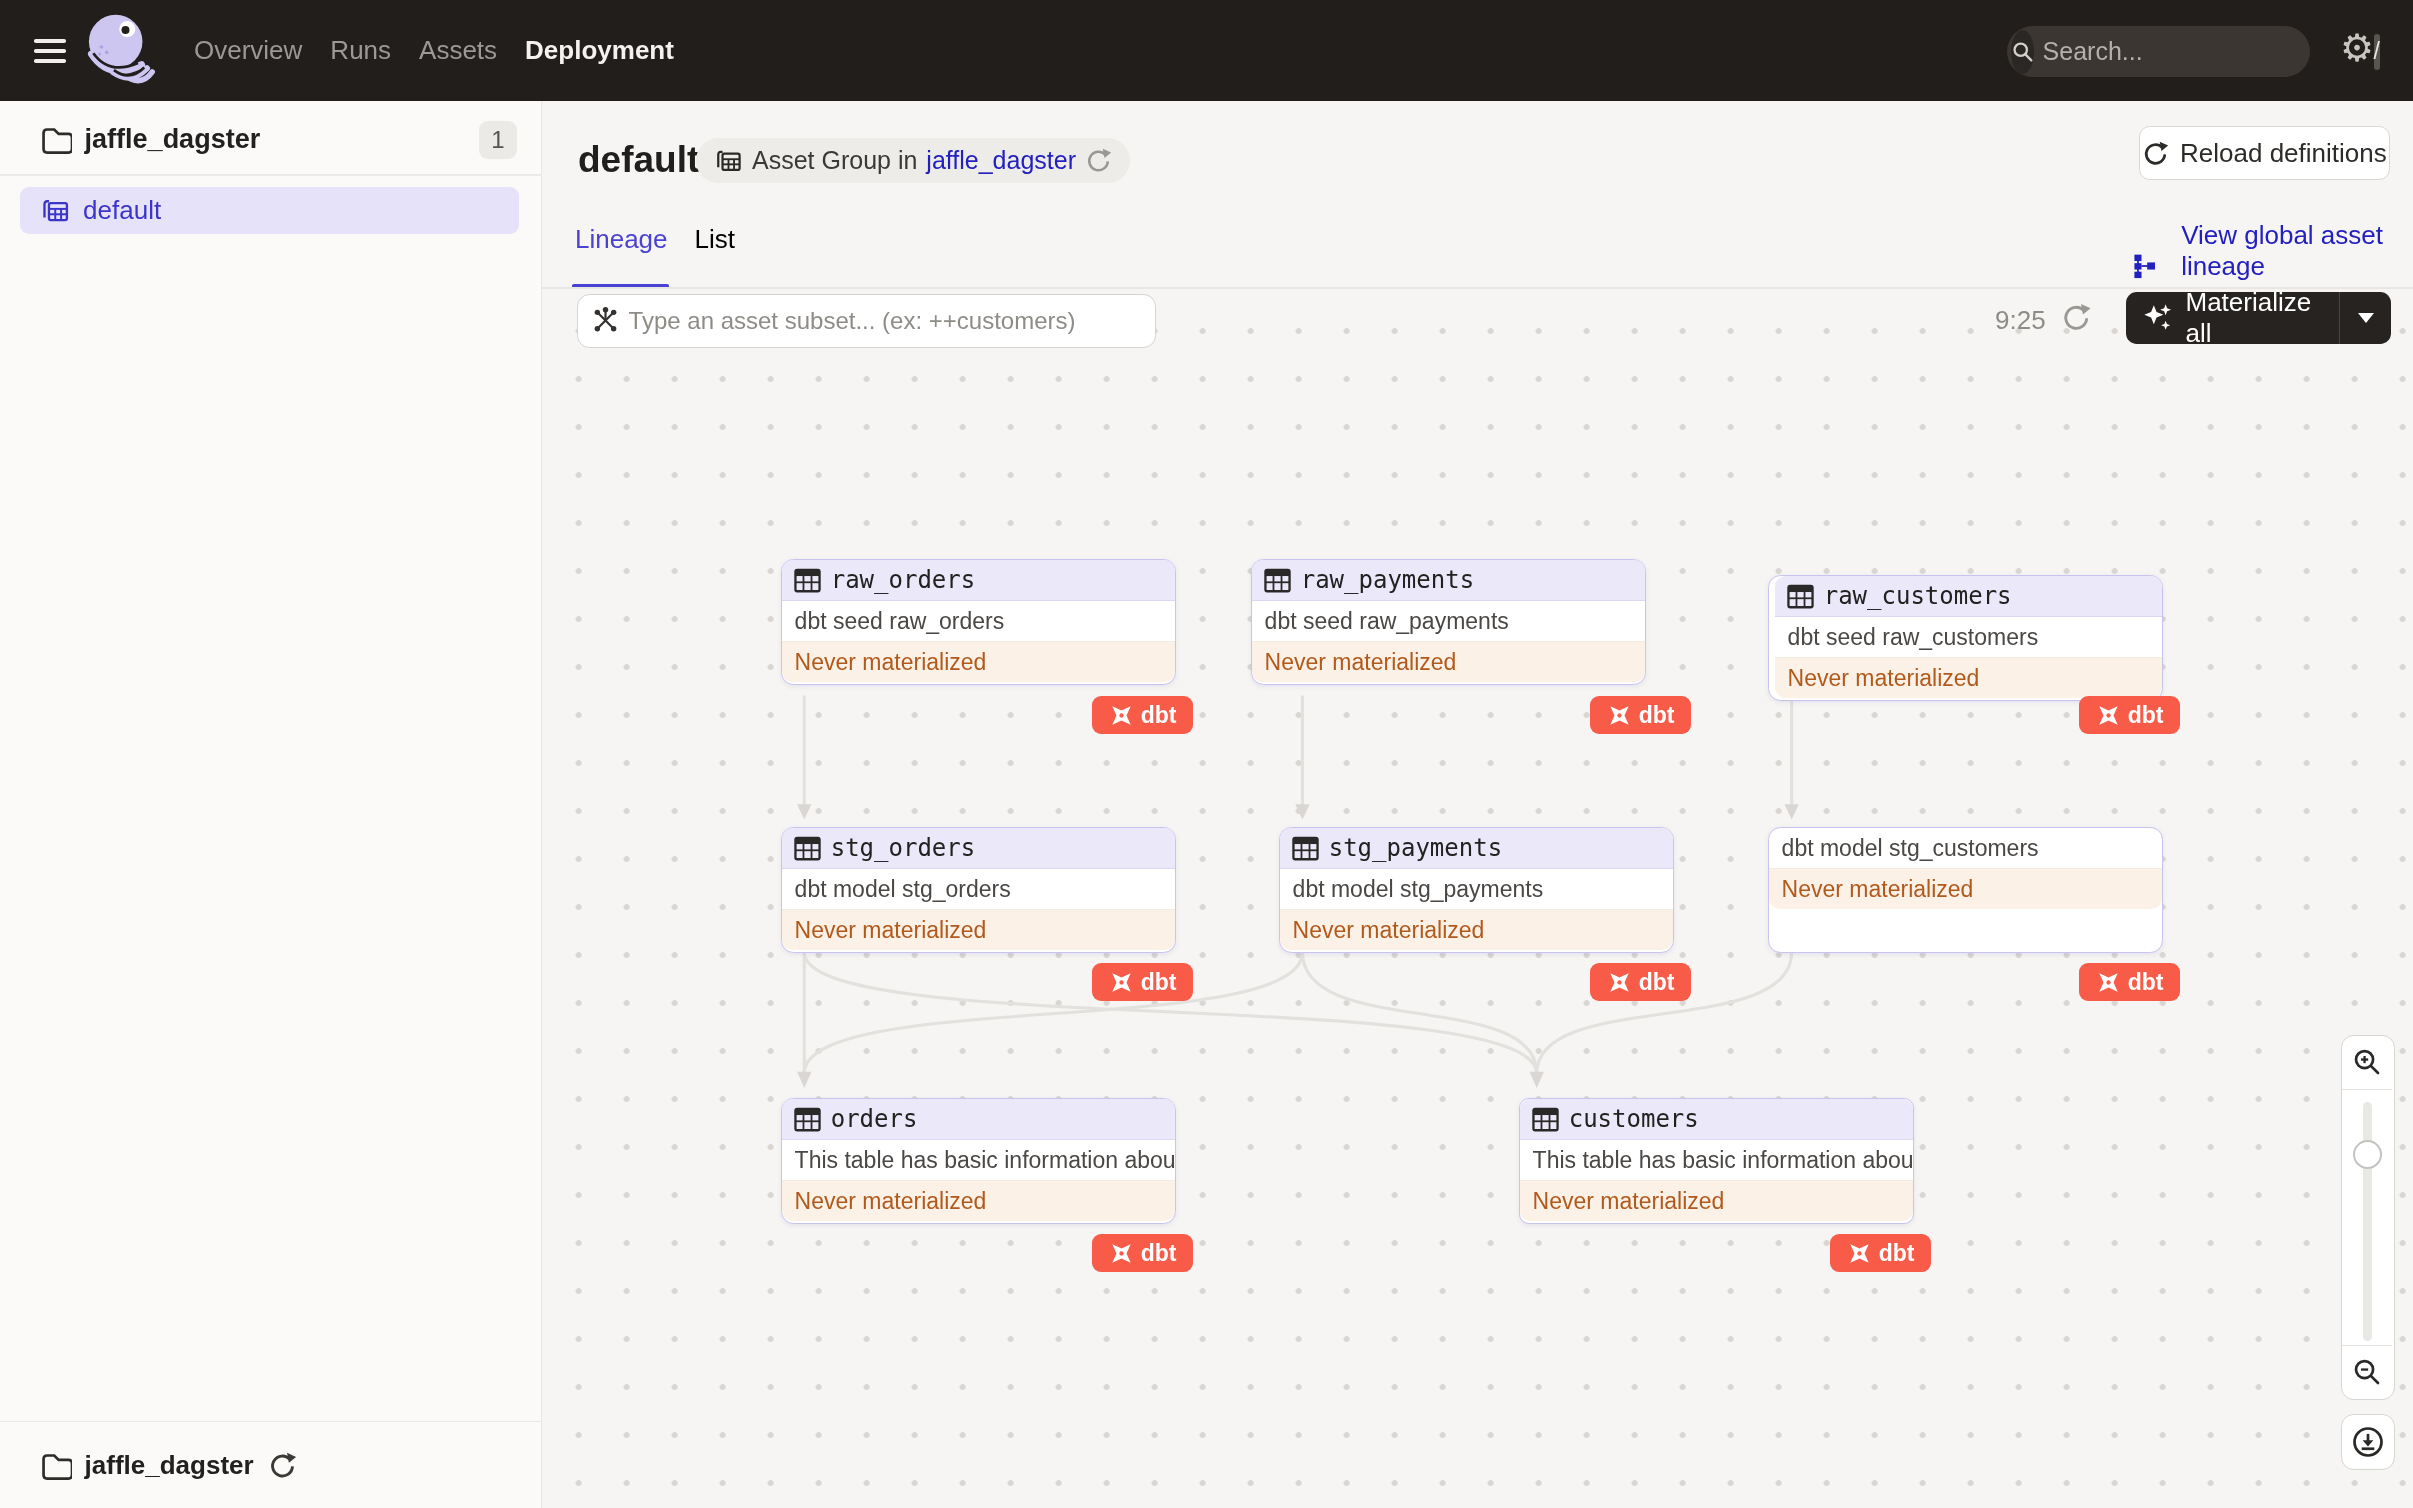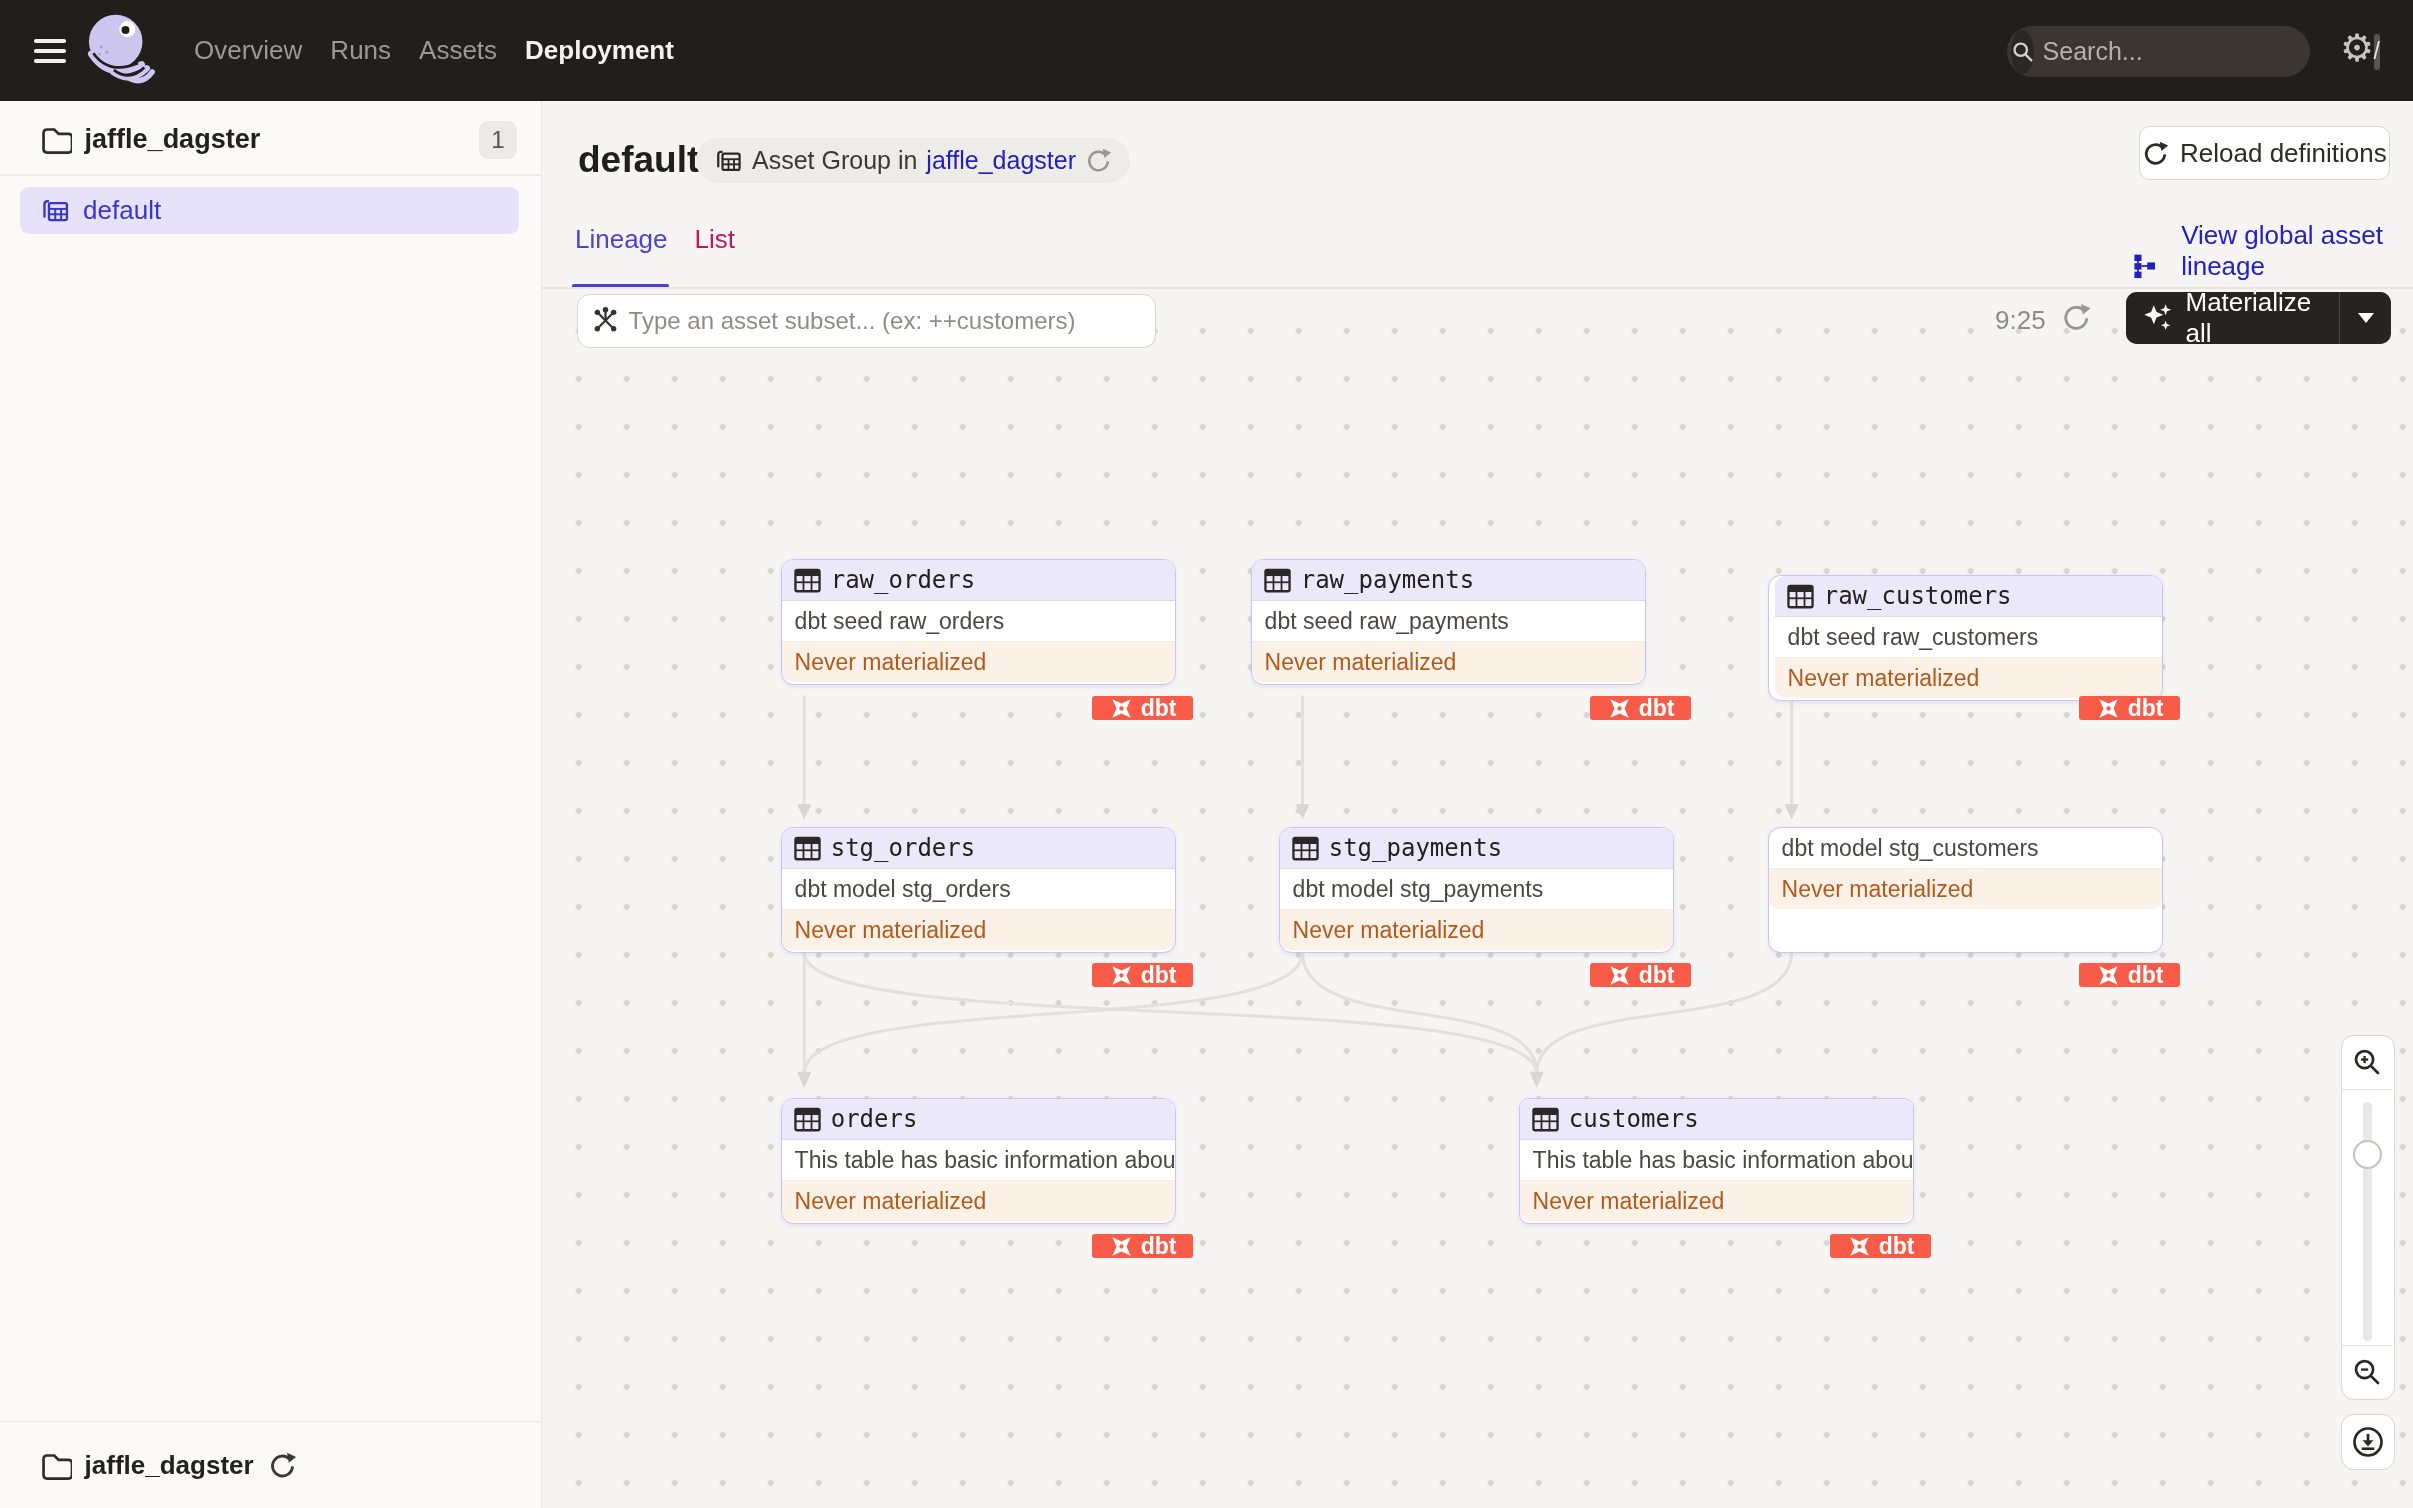--- a/index.html
+++ b/index.html
@@ -56,21 +56,21 @@
   .crumb-pill { position:absolute; left:154px; top:37px; height:45px; background:#eeece9;
                 border-radius:22.4px; display:flex; align-items:center; padding:0 18px; gap:9px;text-align:center; }
   .crumb-pill .txt { font-size:25px; color:#3b3936; }
   .crumb-pill .link { font-size:25px; color:#2420c0; cursor:pointer; }
   .reload-btn { position:absolute; left:1597px; top:25px; width:251px; height:54px; background:#ffffff;
                 border:1.8px solid #d9d7d4; border-radius:10.8px; display:flex; align-items:center;
                 justify-content:center; gap:10.8px; font-size:26px; color:#2e2c29; cursor:pointer; }
   .tabs { position:absolute; left:33px; top:123px; display:flex; gap:27px; }
   .tab { font-size:26px; cursor:pointer; padding-bottom:5.4px; }
   .tab.active { color:#4a42d2; }
-  .tab.inactive { color:#be185d; }
+  .tab.inactive { color:#000000; }
   .tab-underline { position:absolute; left:30px; top:183px; width:97px; height:4.5px;
                    background:#4a42d2; border-radius:1.8px; }
   .view-global { position:absolute; left:1591px; top:119px; display:flex; align-items:flex-end; gap:24px;
                  font-size:26px; color:#2420c0; cursor:pointer; }
   .main-divider { position:absolute; left:0; top:186px; width:1871px; height:1.8px; background:#e8e6e3; }
 
   
   .canvas { position:absolute; left:0; top:188px; width:1871px; height:1219px; overflow:hidden;
             background-image:radial-gradient(#d8d5d2 2.7px, transparent 3.1px);
             background-size:48px 48px; background-position:12.6px 18px; }
@@ -98,21 +98,21 @@
                 border:1.8px solid #c9c3ef; border-radius:12.6px;
                 box-shadow:0 1.8px 4.5px rgba(90,80,170,0.10); cursor:pointer; }
   .node-header { height:41px; background:#ebe8fa; border-bottom:0.9px solid #dcd7f2;
                  border-radius:10.8px 10.8px 0 0; display:flex; align-items:center;
                  padding:0 11.7px; gap:10px; }
   .node-name { font-family:"DejaVu Sans Mono",monospace; font-size:24px; color:#232120; }
   .node-desc { height:41px; display:flex; align-items:center; padding:0 12.6px; font-size:23px;
                color:#4a4744; white-space:nowrap; overflow:hidden; border-bottom:0.9px solid #f1ede3; }
   .node-status { height:40px; background:#fbf1e6; border-radius:0 0 10.8px 10.8px; display:flex;
                  align-items:center; padding:0 12.6px; font-size:23px; color:#b2591c; }
-  .dbt-badge { position:absolute; width:101px; height:24px; background:#f85c49; border-radius:3px;
+  .dbt-badge { position:absolute; width:101px; height:38px; background:#f85c49; border-radius:9px;
                color:#fff; font-weight:bold; font-size:23px; display:flex; align-items:center;
                justify-content:center; gap:7.2px; }
 
   
   .zoom-widget { position:absolute; left:1799px; top:746px; width:54px; height:365px; background:#fff;
                  border:1.8px solid #d8d6d3; border-radius:12.6px; }
   .zoom-btn { position:absolute; left:0; width:50px; height:54px; display:flex; align-items:center;
               justify-content:center; cursor:pointer; }
   .zoom-in-btn { top:0; border-bottom:0.9px solid #e3e1de; }
   .zoom-out-btn { bottom:0; border-top:0.9px solid #e3e1de; }

